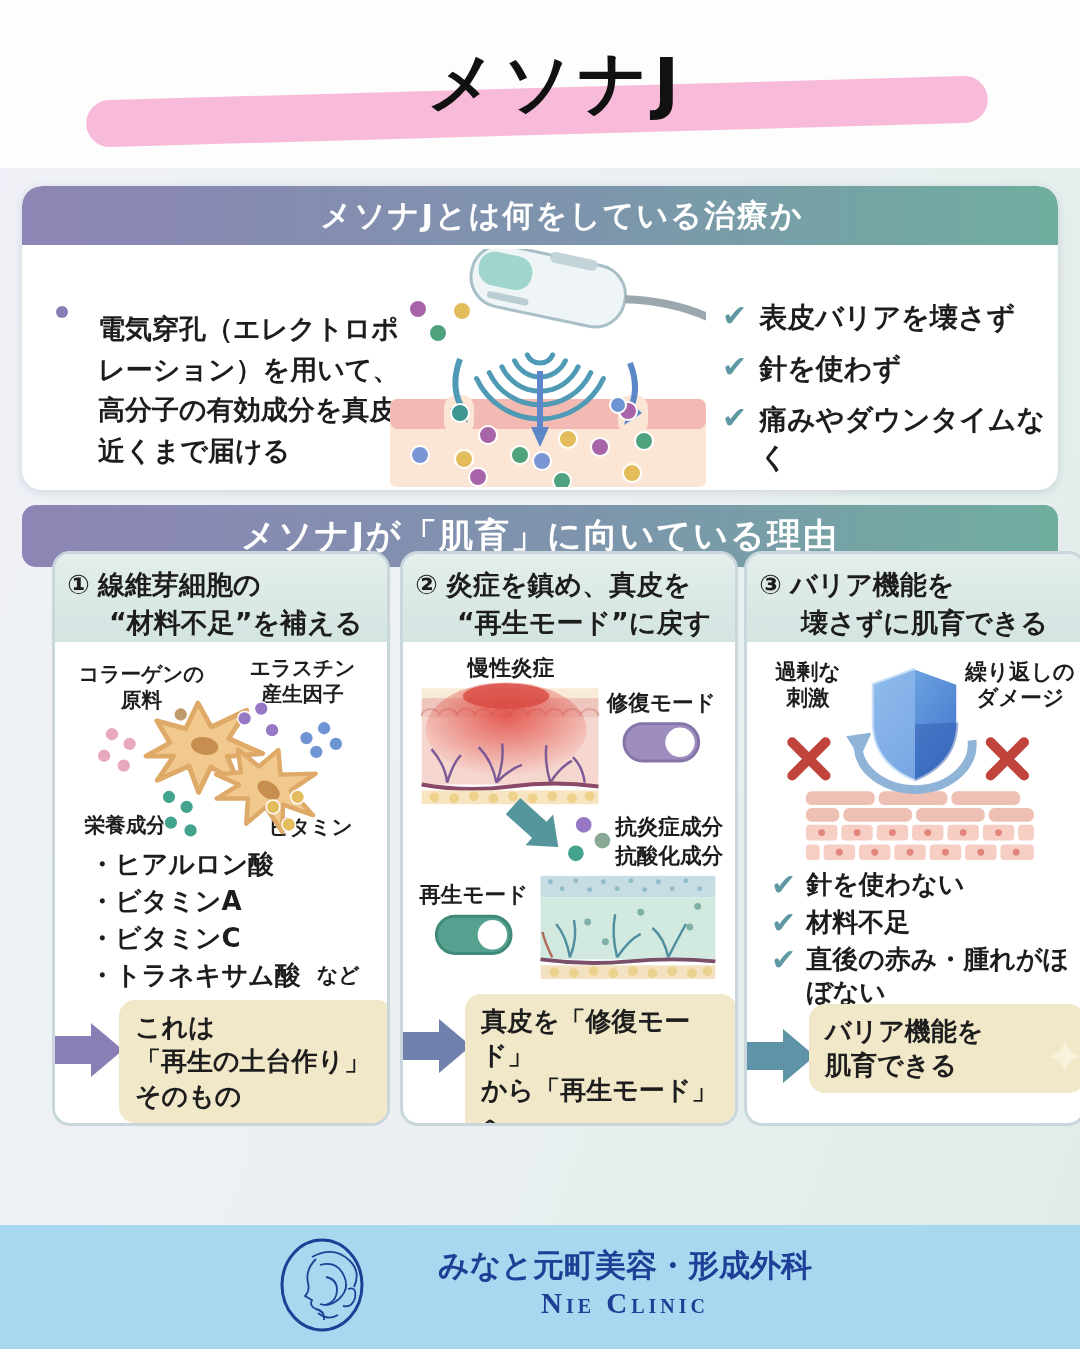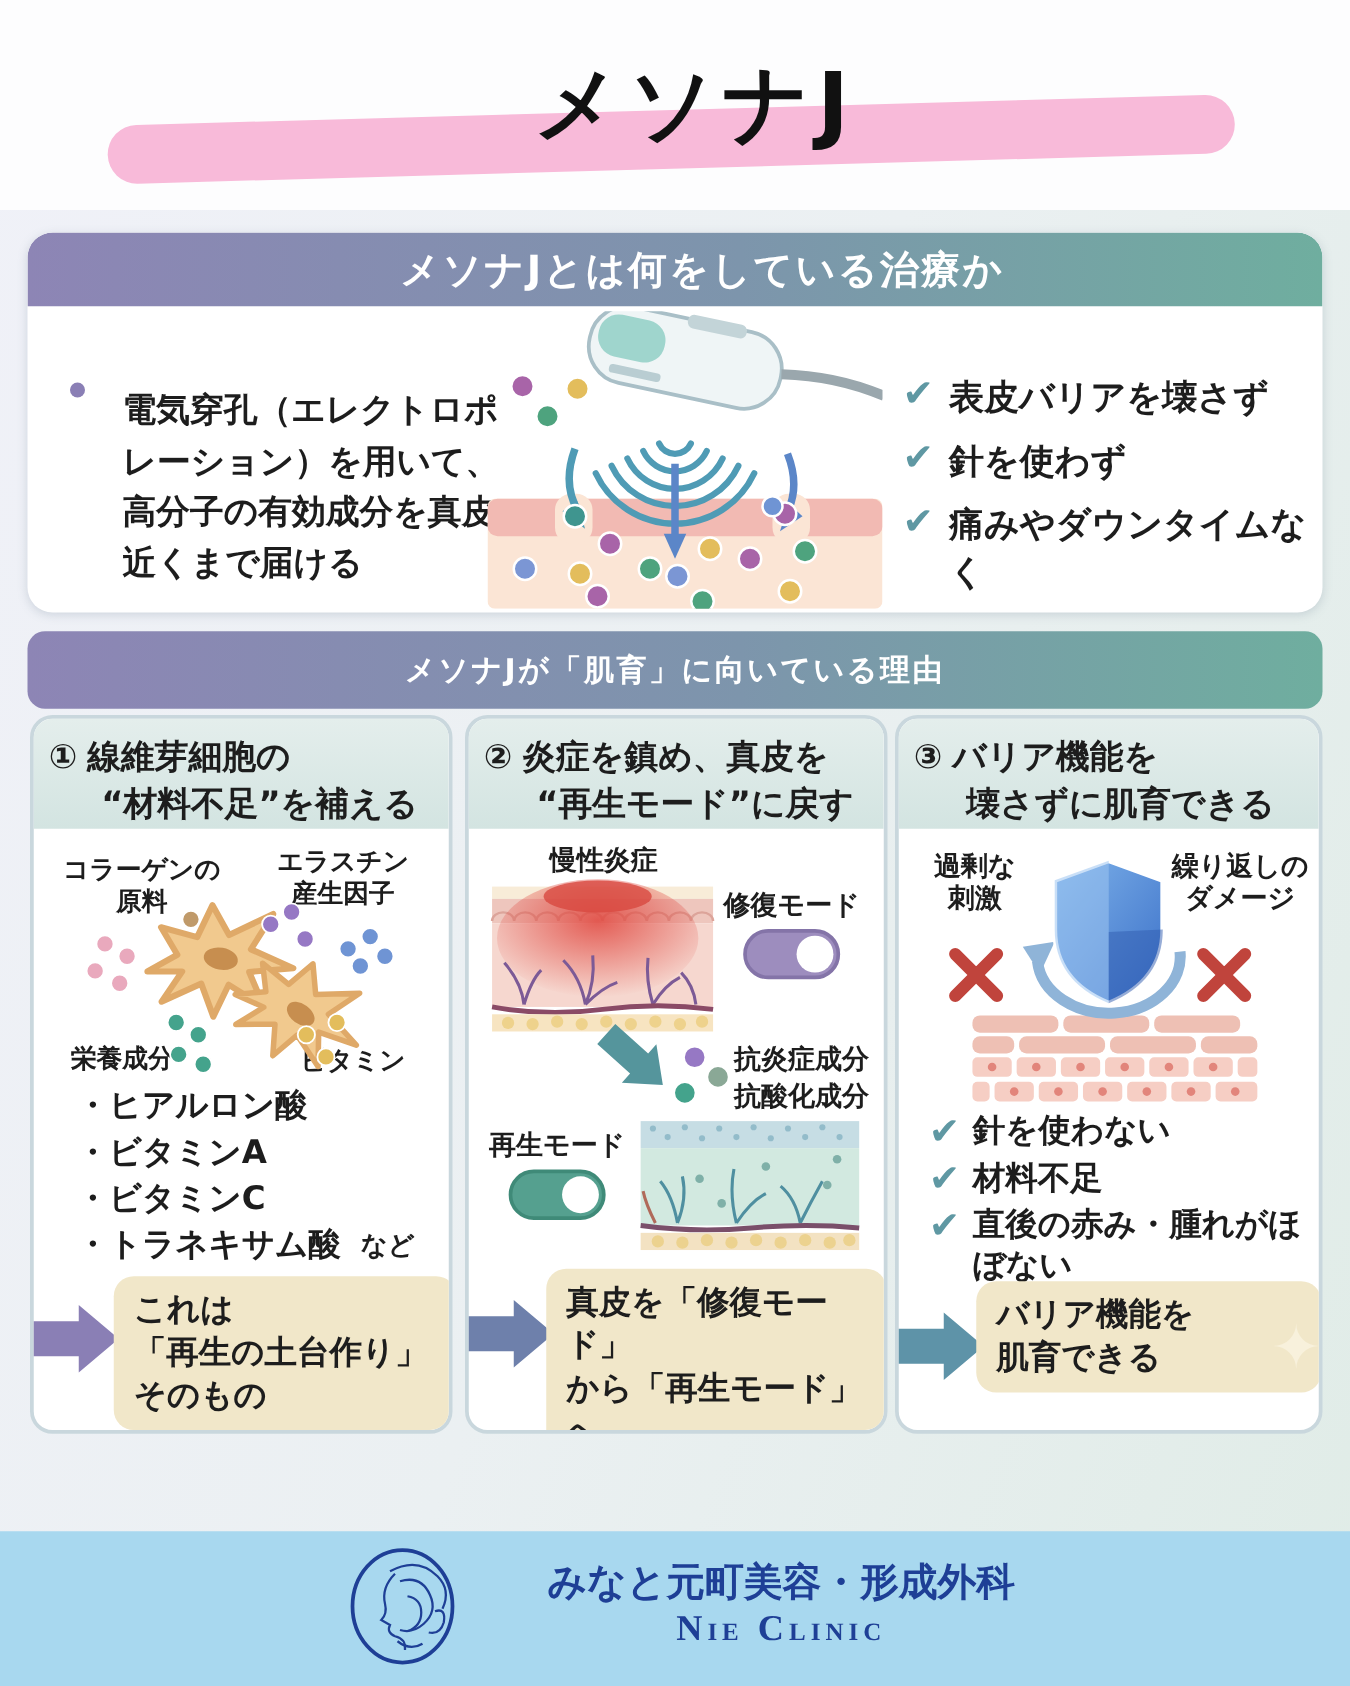--- a/index.html
+++ b/index.html
@@ -24,23 +24,23 @@
   .sec1-body{position:relative;width:100%;height:245px;}
   .sec1-left{position:absolute;left:34px;top:48px;display:flex;gap:14px;}
   .bullet-dot{width:12px;height:12px;border-radius:50%;background:#8a7fb5;margin-top:13px;flex:none;}
   .sec1-left p{margin:16px;width:322px;font-size:27px;font-weight:700;line-height:1.5;}
   .sec1-mid{position:absolute;left:368px;top:4px;width:316px;height:238px;}
   .checklist{list-style:none;margin:0;padding:0;}
   .checklist li{display:flex;align-items:flex-start;gap:12px;font-size:28px;font-weight:700;margin-bottom:13px;}
   .ck{color:#5f98a3;font-size:30px;line-height:1.15;flex:none;}
   .sec1-checks{position:absolute;left:700px;top:54px;}
   
-  .sec2-header{position:absolute;left:22px;top:505px;width:1036px;height:62px;font-size:24px;border-radius:14px;}
-  .reason-card{position:absolute;top:572px;height:575px;background:#fff;border:3px solid #c9d7dd;
-               border-radius:18px;overflow:hidden;box-sizing:border-box;}
+  .sec2-header{position:absolute;left:22px;top:505px;width:1036px;height:62px;font-size:34px;border-radius:14px;}
+  .reason-card{position:absolute;top:551px;height:575px;background:#fff;border:3px solid #c9d7dd;
+               border-radius:18px;overflow:hidden;box-sizing:border-box;margin-left:28px;}
   .col1{left:24px;width:338px;}
   .col2{left:372px;width:338px;}
   .col3{left:716px;width:342px;}
   .col-head{height:88px;background:linear-gradient(#e4eeec,#d3e4e1);padding:12px 10px 0 12px;
             font-size:27px;font-weight:700;line-height:1.4;box-sizing:border-box;}
   .col-head .num{margin-right:8px;}
   .col-head .l2{padding-left:42px;}
   .col-illus{position:absolute;left:0;top:88px;width:100%;}
   .ing-list{position:absolute;left:34px;top:292px;list-style:none;margin:0;padding:0;}
   .ing-list li{display:flex;font-size:26px;font-weight:700;line-height:1.42;}

